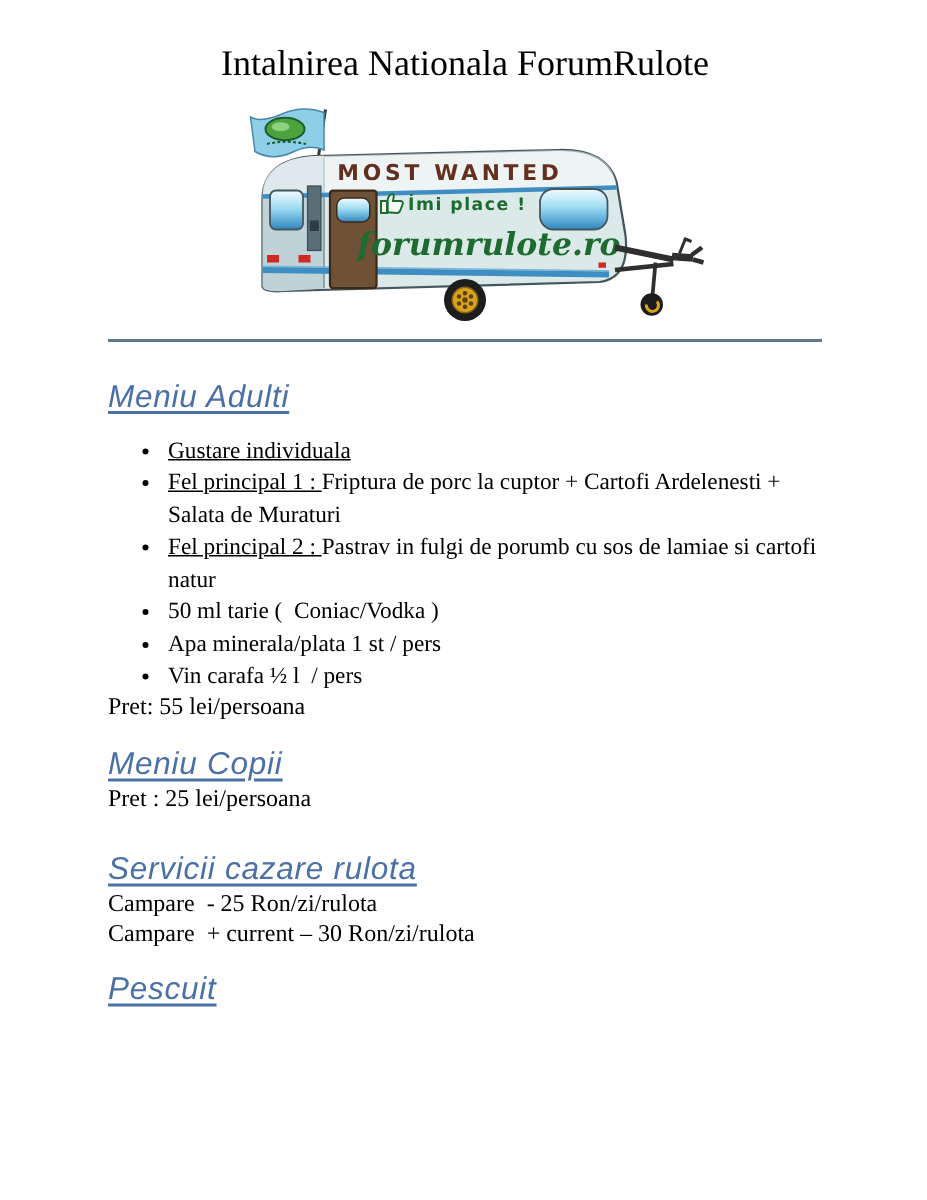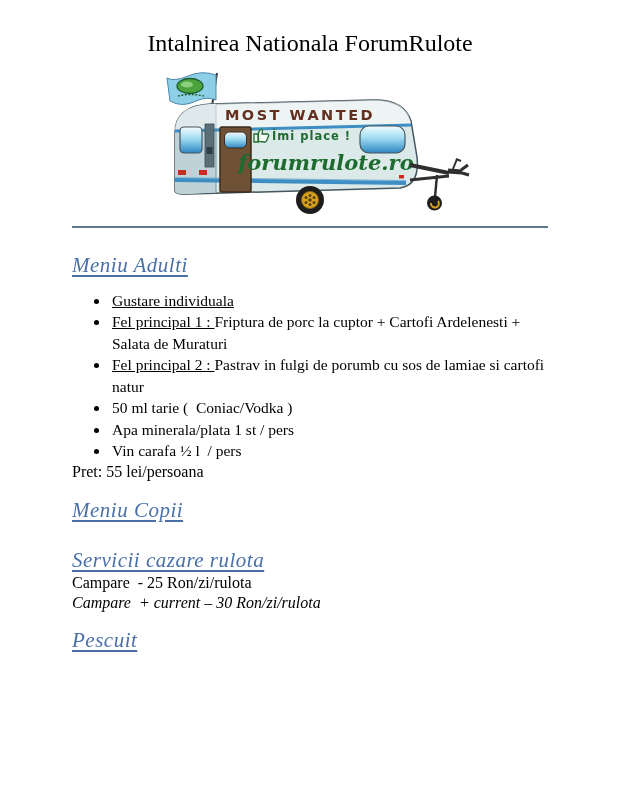--- a/index.html
+++ b/index.html
@@ -3,29 +3,29 @@
 <meta charset="utf-8">
 <title>Document</title>
 <style>
   html,body{margin:0;padding:0;background:#ffffff;}
   body{width:618px;height:800px;overflow:hidden;font-family:"Liberation Serif",serif;color:#000;}
   .page{padding:30px 70px 0 72px;}
   .doc-title{font-size:24px;font-weight:normal;text-align:center;margin:0;line-height:1.15;
              font-family:"Liberation Serif",serif;}
   .caravan-wrap{text-align:center;margin-top:13px;height:150px;}
   .rule{border:none;border-top:2px solid #5e7a89;margin:5px 0 0 0;}
-  .h2{font-family:Liberation Serif, serif;font-style:italic;font-weight:normal;
+  .h2{font-family:Liberation Sans, sans-serif;font-style:italic;font-weight:normal;
       color:#4a70a8;font-size:21px;letter-spacing:0.5px;margin:24px 0 0 0;line-height:1.25;}
   .h2 span{text-decoration:underline;text-underline-offset:3px;}
   ul.menu{margin:12px 0 0 0;padding-left:38px;}
   ul.menu li{font-size:15.5px;line-height:21.5px;padding-left:2px;max-width:440px;}
   .u{text-decoration:underline;}
   .pre{white-space:pre-wrap;}
   p.bodytext{font-size:16px;margin:0;line-height:1.25;white-space:pre-wrap;}
-  .mt11{margin-top:11px;} .mt16{margin-top:16px;font-style:italic;} .mt17{margin-top:17px;}
+  .mt11{margin-top:11px;} .mt16{margin-top:16px;} .mt17{margin-top:17px;}
   .h2.copii{margin-top:15px;} .h2.servicii{} .h2.pescuit{margin-top:14px;}
 </style>
 </head>
 <body>
 
 <div class="page">
 
   <h1 class="doc-title">Intalnirea Nationala ForumRulote</h1>
 
   <div class="caravan-wrap">
@@ -119,20 +119,21 @@
     <li><span class="u pre"></span><span class="pre">Apa minerala/plata 1 st / pers</span></li>
     <li><span class="u pre"></span><span class="pre">Vin carafa ½ l  / pers</span></li>
   </ul>
 
   <p class="bodytext mt11">Pret: 55 lei/persoana</p>
 
   <h2 class="h2 copii">
     <span>Meniu Copii</span>
   </h2>
 
+  <p class="bodytext mt17">Pret : 25 lei/persoana</p>
 
   <h2 class="h2 servicii">
     <span>Servicii cazare rulota</span>
   </h2>
 
   <p class="bodytext mt17">Campare  - 25 Ron/zi/rulota</p>
   <p class="bodytext mt16">Campare  + current – 30 Ron/zi/rulota</p>
 
   <h2 class="h2 pescuit">
     <span>Pescuit</span>

